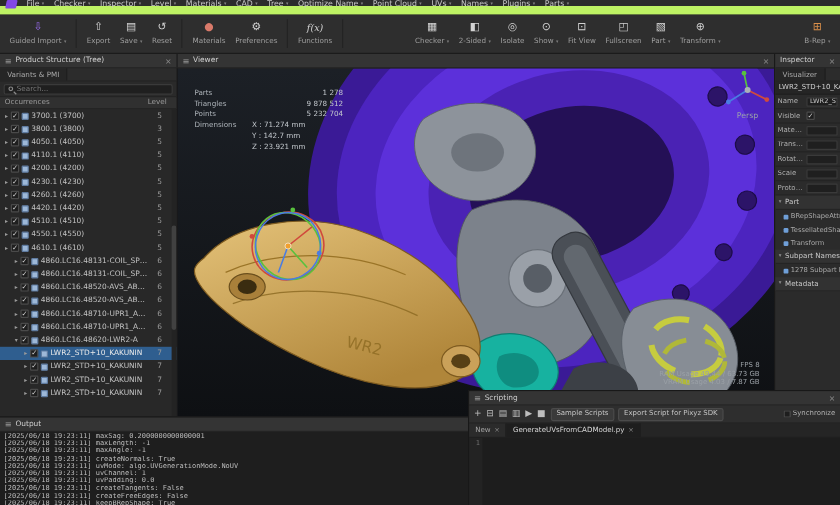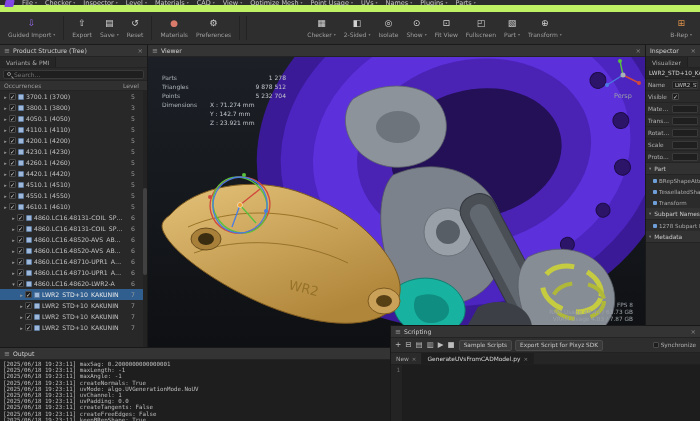--- a/index.html
+++ b/index.html
@@ -139,29 +139,29 @@
       </div>
       <div class="menu-item">
         <span>Materials</span>
         <span class="mcaret">▾</span>
       </div>
       <div class="menu-item">
         <span>CAD</span>
         <span class="mcaret">▾</span>
       </div>
       <div class="menu-item">
-        <span>View</span>
-        <span class="mcaret">▾</span>
-      </div>
-      <div class="menu-item">
-        <span>Optimize Mesh</span>
-        <span class="mcaret">▾</span>
-      </div>
-      <div class="menu-item">
-        <span>Point Usage</span>
+        <span>Tree</span>
+        <span class="mcaret">▾</span>
+      </div>
+      <div class="menu-item">
+        <span>Optimize Name</span>
+        <span class="mcaret">▾</span>
+      </div>
+      <div class="menu-item">
+        <span>Point Cloud</span>
         <span class="mcaret">▾</span>
       </div>
       <div class="menu-item">
         <span>UVs</span>
         <span class="mcaret">▾</span>
       </div>
       <div class="menu-item">
         <span>Names</span>
         <span class="mcaret">▾</span>
       </div>
@@ -217,20 +217,28 @@
         </div>
       </div>
       <div class="tb-btn">
         <div class="tb-icon">⚙</div>
         <div class="tb-label">
           <span>Preferences</span>
         </div>
       </div>
     </div>
     <div class="tb-sep"></div>
+    <div class="tb-group">
+      <div class="tb-btn">
+        <div class="tb-icon fx">f(x)</div>
+        <div class="tb-label">
+          <span>Functions</span>
+        </div>
+      </div>
+    </div>
     <div class="tb-sep"></div>
     <div class="tb-group" style="margin-left: 52px;">
       <div class="tb-btn">
         <div class="tb-icon">▦</div>
         <div class="tb-label">
           <span>Checker</span>
           <span class="tb-caret">▾</span>
         </div>
       </div>
       <div class="tb-btn">

